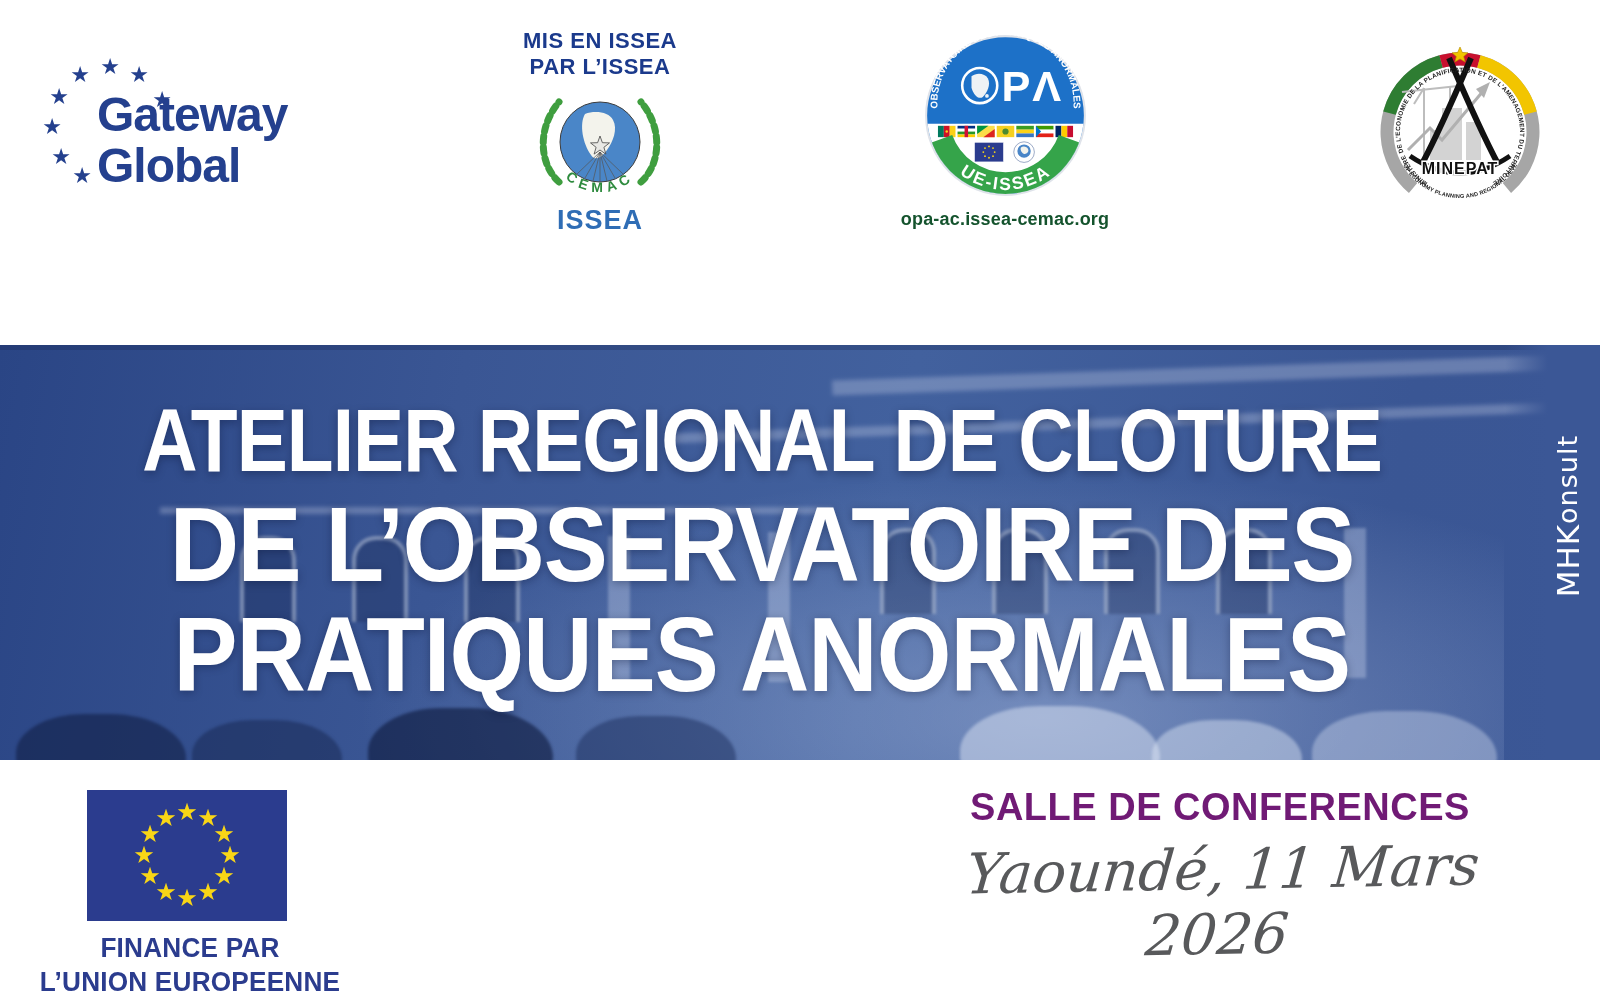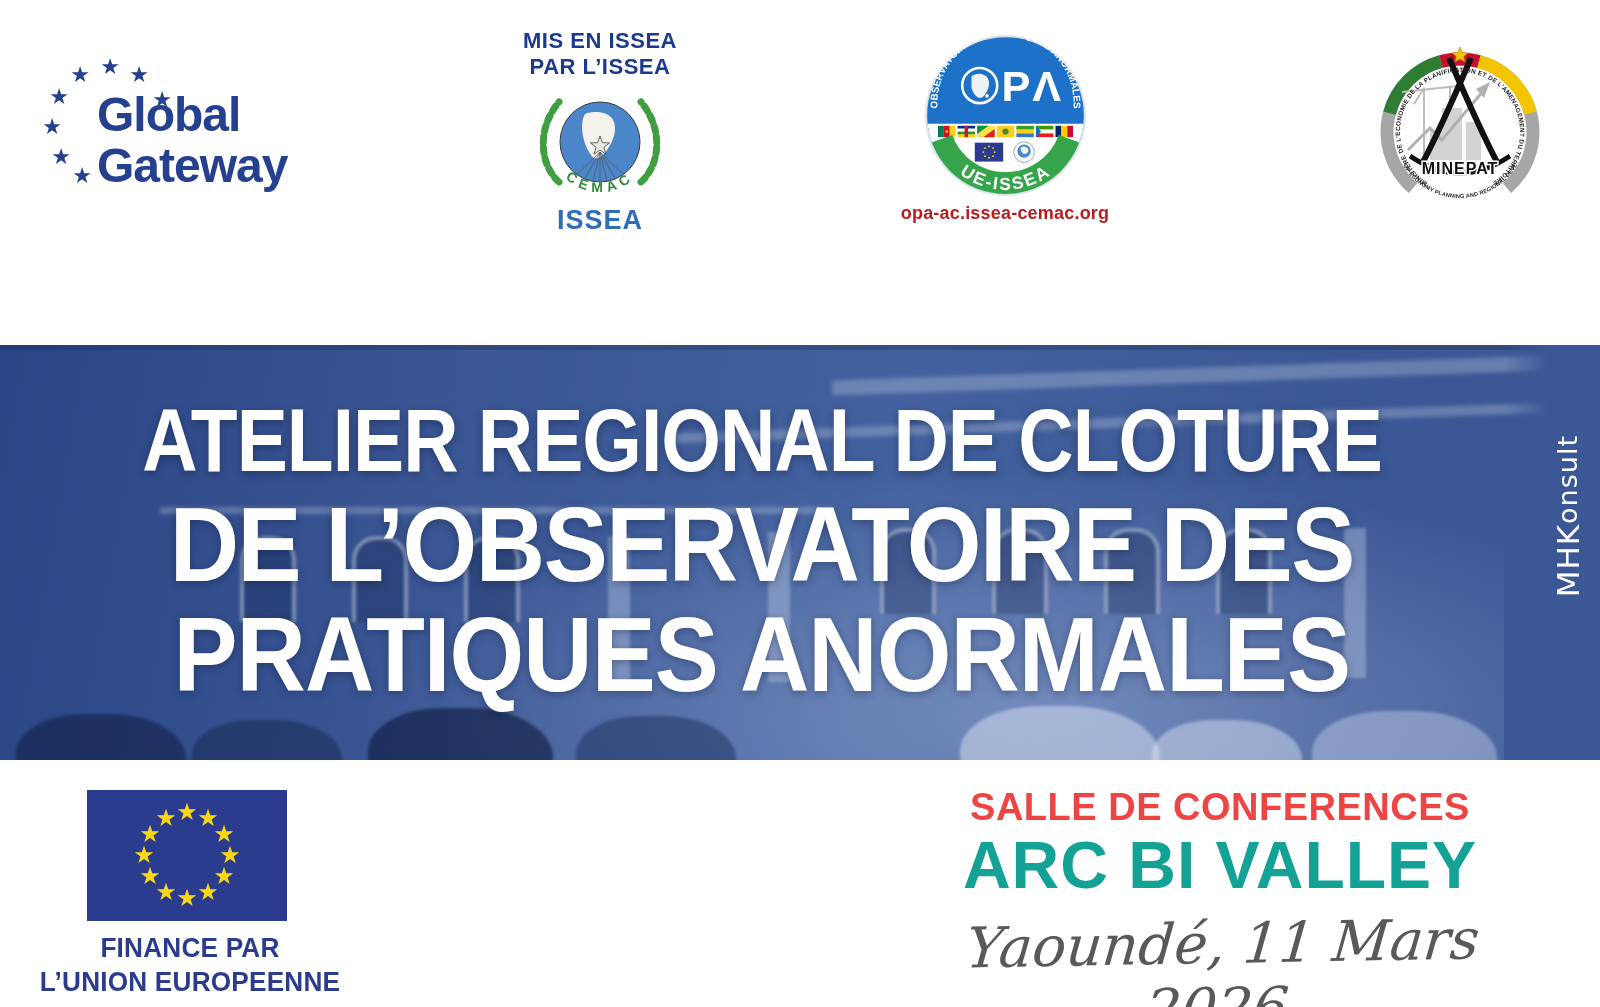--- a/index.html
+++ b/index.html
@@ -13,21 +13,21 @@
   .gg-star{position:absolute;color:#24408e;font-size:22px;line-height:1;transform:translate(-50%,-50%);}
   .gg-star::before{content:"★";}
   .gg-text{position:absolute;left:62px;top:64px;font-size:48px;font-weight:bold;color:#24408e;
            line-height:51px;letter-spacing:-1px;}
 
   .issea{position:absolute;left:495px;top:28px;width:210px;text-align:center;}
   .issea-cap{font-size:22px;font-weight:bold;color:#1b3a8c;line-height:26px;letter-spacing:.5px;}
   .issea svg{margin-top:2px;}
 
   .opa{position:absolute;left:880px;top:33px;width:250px;text-align:center;}
-  .opa-url{margin-top:1px;font-size:18px;font-weight:bold;color:#b91c1c;letter-spacing:.2px;}
+  .opa-url{margin-top:7px;font-size:18px;font-weight:bold;color:#14532d;letter-spacing:.2px;}
 
   .minepat{position:absolute;left:1374px;top:46px;}
 
   
   .green-band{position:absolute;left:0;top:240px;width:1600px;height:100px;background:#00913f;
               border-top:5px solid #3d5a9b;display:flex;flex-direction:column;justify-content:center;
               align-items:center;}
   .green-line{color:#fff;font-weight:bold;font-size:39px;line-height:45px;letter-spacing:0;
               transform:scale(.97,1.05);white-space:nowrap;}
 
@@ -59,21 +59,21 @@
   .mhk .big{font-size:31px;}
 
   
   .footer{position:absolute;left:0;top:760px;width:1600px;height:247px;background:#fff;}
   .eu-flag{position:absolute;left:87px;top:30px;width:200px;height:131px;background:#2b3c8e;}
   .eu-star{position:absolute;color:#f9d616;font-size:24px;line-height:1;transform:translate(-50%,-50%);}
   .eu-star::before{content:"★";}
   .eu-text{position:absolute;left:10px;top:172px;width:360px;text-align:center;font-size:27px;
            font-weight:bold;color:#2b3c8e;line-height:33px;letter-spacing:.2px;transform:scale(.97,1.03);}
   .venue{position:absolute;right:100px;top:26px;width:560px;text-align:center;}
-  .hall1{font-size:38px;font-weight:bold;color:#ef4444;letter-spacing:.5px;}
+  .hall1{font-size:38px;font-weight:bold;color:#701a75;letter-spacing:.5px;}
   .hall2{font-size:66px;font-weight:bold;color:#13a295;letter-spacing:1px;margin-top:-2px;}
   .date{font-size:56px;color:#58595b;font-family:"DejaVu Serif",serif;font-style:italic;
         margin-top:8px;transform:skewX(-6deg) rotate(-1deg);}
 
   svg text{font-family:"Liberation Sans",sans-serif;}
 </style>
 </head>
 <body>
 
 <div class="poster">
@@ -83,22 +83,22 @@
     <div class="gg">
       <span class="gg-star" style="left:127px;top:75px;"></span>
       <span class="gg-star" style="left:104px;top:50px;"></span>
       <span class="gg-star" style="left:75px;top:42px;"></span>
       <span class="gg-star" style="left:45px;top:50px;"></span>
       <span class="gg-star" style="left:24px;top:72px;"></span>
       <span class="gg-star" style="left:17px;top:102px;"></span>
       <span class="gg-star" style="left:26px;top:132px;"></span>
       <span class="gg-star" style="left:47px;top:151px;"></span>
       <div class="gg-text">
+        <div>Gateway</div>
         <div>Global</div>
-        <div>Gateway</div>
       </div>
     </div>
 
     <div class="issea">
       <div class="issea-cap">MIS EN ISSEA</div>
       <div class="issea-cap">PAR L’ISSEA</div>
       <svg width="150" height="150" viewBox="0 0 150 150">
         <path d="M34,100 C14,82 12,46 34,20" fill="none" stroke="#3f9e3f" stroke-width="7" stroke-dasharray="6 5" stroke-linecap="round"></path>
         <path d="M116,100 C136,82 138,46 116,20" fill="none" stroke="#3f9e3f" stroke-width="7" stroke-dasharray="6 5" stroke-linecap="round"></path>
         <circle cx="75" cy="60" r="40" fill="#4a86c8" stroke="#3b3b3b" stroke-width="1"></circle>
@@ -305,18 +305,17 @@
       <span class="eu-star" style="left:57px;top:65px;"></span>
       <span class="eu-star" style="left:63px;top:44px;"></span>
       <span class="eu-star" style="left:79px;top:28px;"></span>
     </div>
     <div class="eu-text">
       <div>FINANCE PAR</div>
       <div>L’UNION EUROPEENNE</div>
     </div>
     <div class="venue">
       <div class="hall1">SALLE DE CONFERENCES</div>
-      <div class="hall2">ARC BI VALLEY</div>
       <div class="date">Yaoundé, 11 Mars 2026</div>
     </div>
   </div>
 
 </div>
 
 </body></html>

